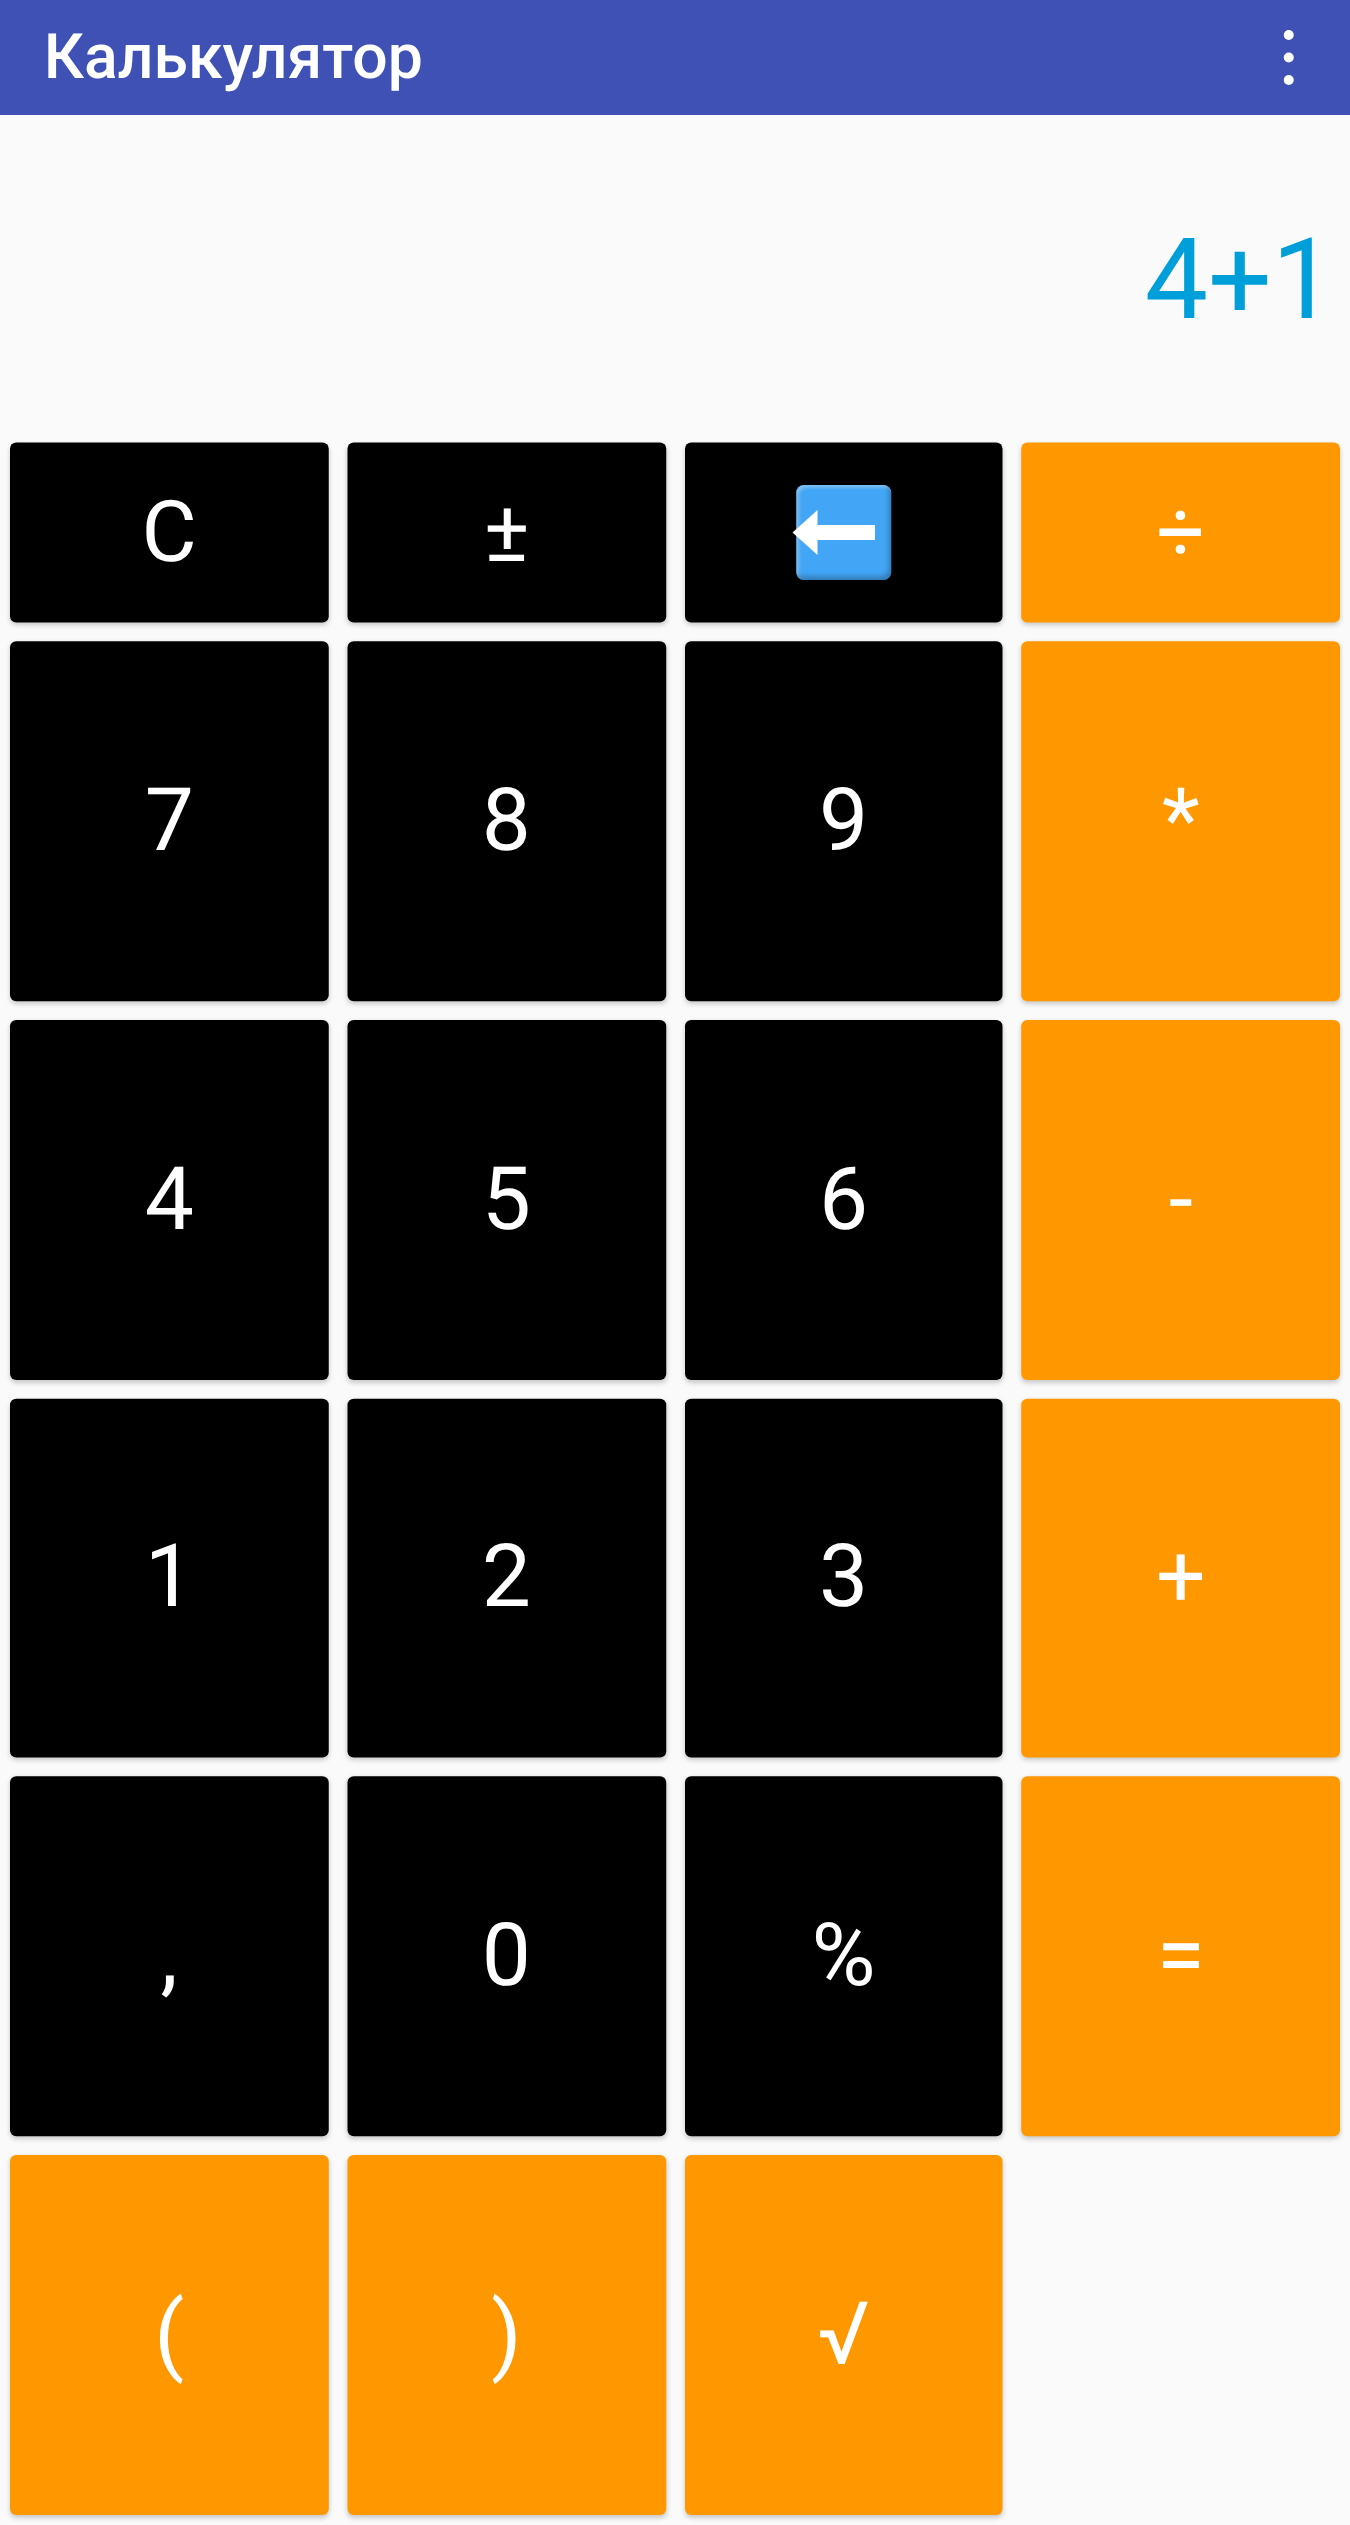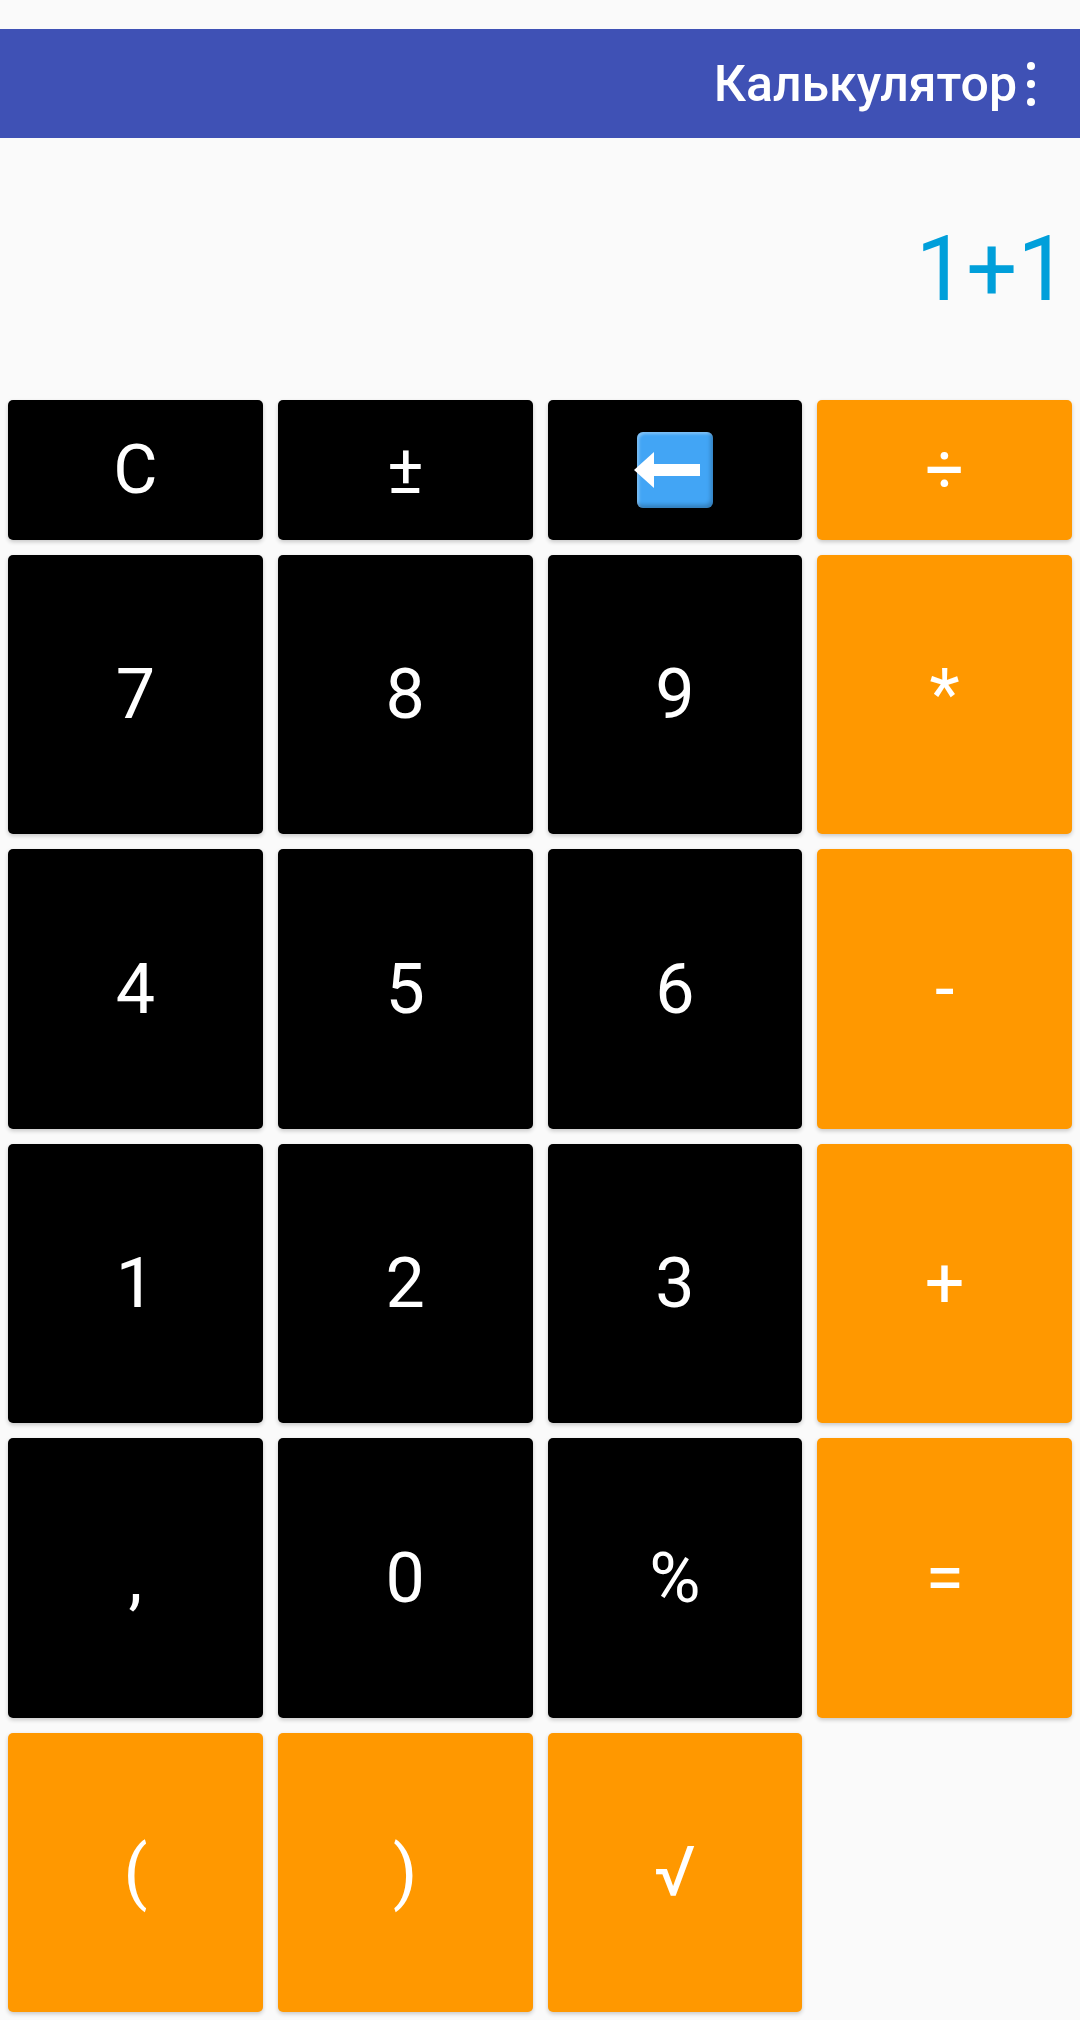--- a/index.html
+++ b/index.html
@@ -7,26 +7,25 @@
       width: 1080px;
       height: 2020px;
       background: #fafafa;
       font-family: Roboto, Arial, sans-serif;
       overflow: hidden;
       display: flex;
       flex-direction: column;
     }
     .header {
       background: #3f51b5;
-      height: 109px;
+      height: 92px;
       display: flex;
       align-items: center;
-      justify-content: flex-end;
+      justify-content: space-between;
       padding: 0 35px;
-      margin-top: 29px;
     }
     .header-title {
       color: #ffffff;
       font-size: 50px;
       font-weight: 500;
     }
     .menu-button {
       display: flex;
       flex-direction: column;
       gap: 10px;
@@ -113,21 +112,21 @@
 <div class="header">
   <div class="header-title">Калькулятор</div>
   <div class="menu-button">
     <div class="menu-dot"></div>
     <div class="menu-dot"></div>
     <div class="menu-dot"></div>
   </div>
 </div>
 
 <div class="display">
-  <div class="display-text">1+1</div>
+  <div class="display-text">4+1</div>
 </div>
 
 <div class="keypad">
   <div class="key small-row">C</div>
   <div class="key small-row">±</div>
   <div class="key small-row">
     <div class="backspace-icon">
       <div class="backspace-arrow"></div>
     </div>
   </div>

